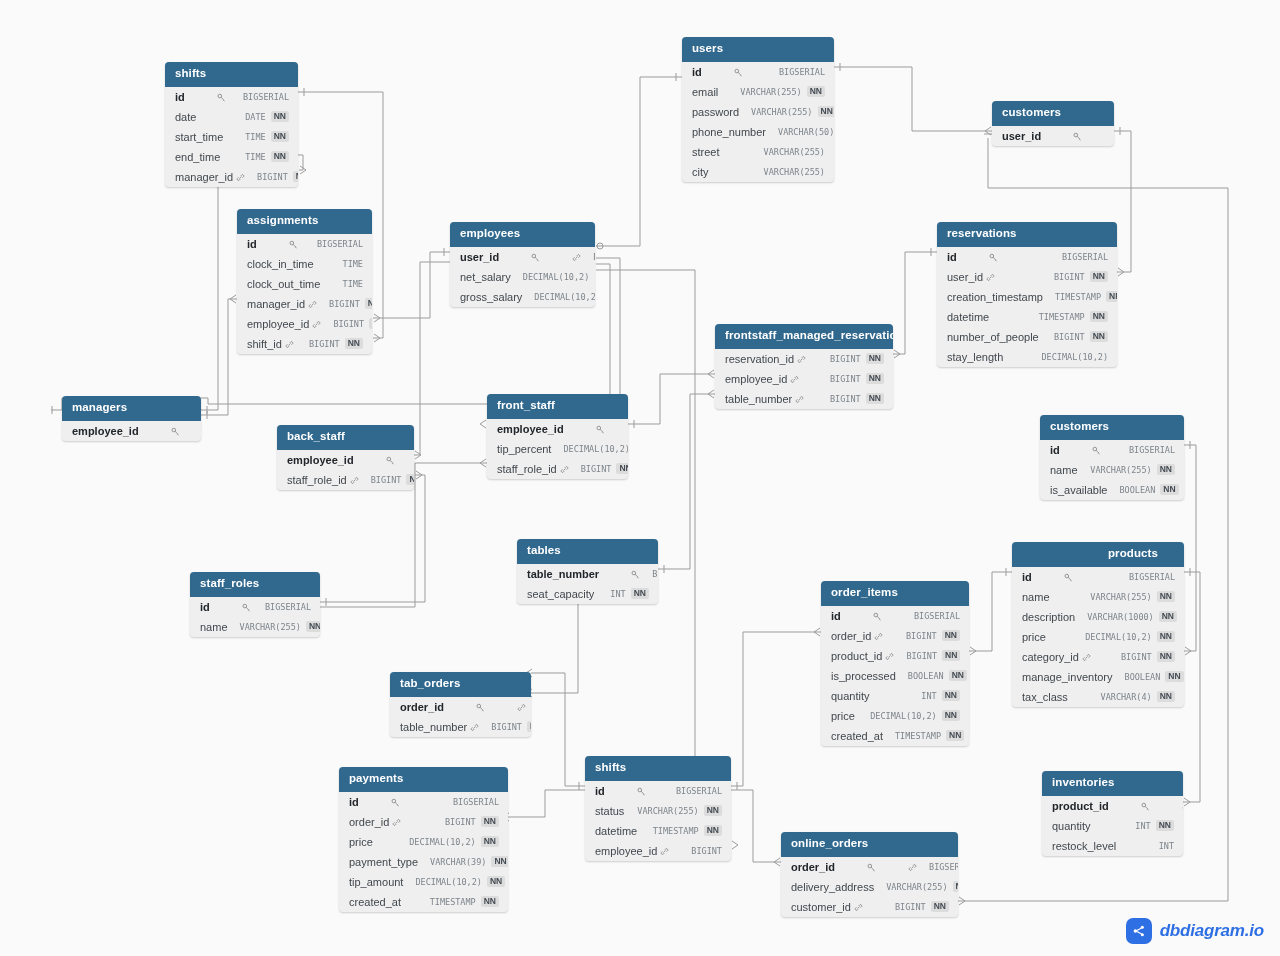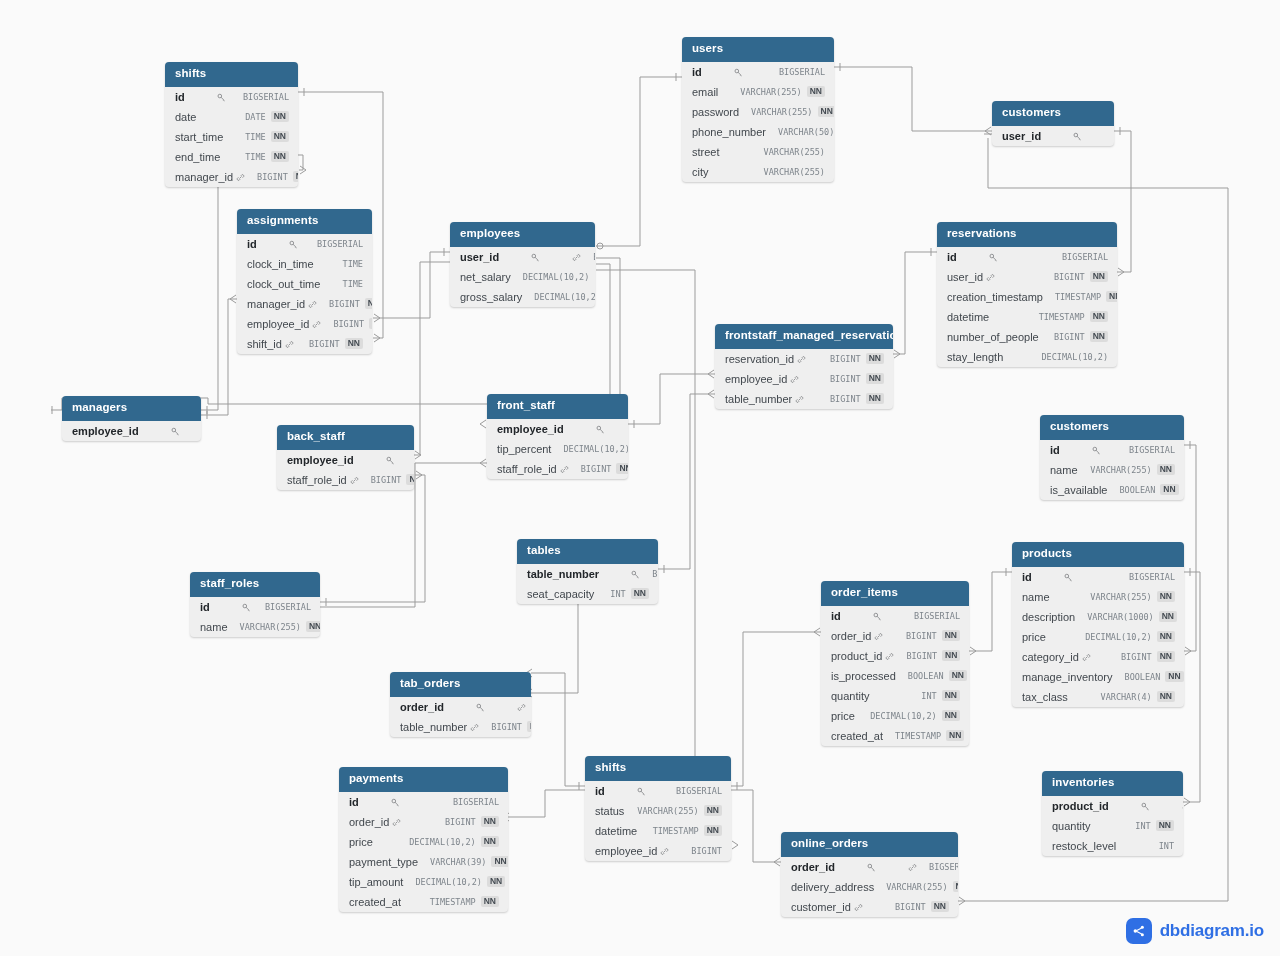--- a/index.html
+++ b/index.html
@@ -62,21 +62,21 @@
     padding:1px 3px;
     border-radius:2px;
     line-height:1.1;
   }
   .row.pk .nm{font-weight:bold;color:#22262a;gap:32px;}
   .ico{display:inline-block;width:9px;height:9px;position:relative;top:1px;opacity:.75;}
   .ico svg{display:block;width:9px;height:9px;}
 
   #brand{
     position:absolute;right:16px;bottom:12px;
-    display:flex;align-items:center;gap:8px;
+    display:flex;align-items:center;gap:8px;font-style:italic;
   }
   #brand .logo{
     width:26px;height:26px;border-radius:7px;background:#2f6fe4;
     display:flex;align-items:center;justify-content:center;
   }
   #brand .txt{
     color:#2f6fe4;font-size:17px;font-weight:bold;letter-spacing:-.2px;
     font-family:"Liberation Sans",sans-serif;
   }
 </style>
@@ -749,21 +749,21 @@
           <div class="row">
             <span class="nm">
               <span>is_available</span>
             </span>
             <span class="sp"></span>
             <span class="ty">BOOLEAN</span>
             <span class="nn">NN</span>
           </div>
         </div>
       </div>
-      <div class="tbl" style="left: 1012px; top: 542px; width: 172px;">
+      <div class="tbl" style="left: 1012px; top: 542px; width: 172px; text-align: right;">
         <div class="hdr">products</div>
         <div class="rows">
           <div class="row pk">
             <span class="nm">
               <span>id</span>
               <span class="ico">
                 <svg viewBox="0 0 16 16">
                   <g fill="none" stroke="#55585c" stroke-width="1.4">
                     <circle cx="5" cy="5.4" r="3.2"></circle>
                     <path d="M7.3 7.7 L13.4 13.8"></path>

